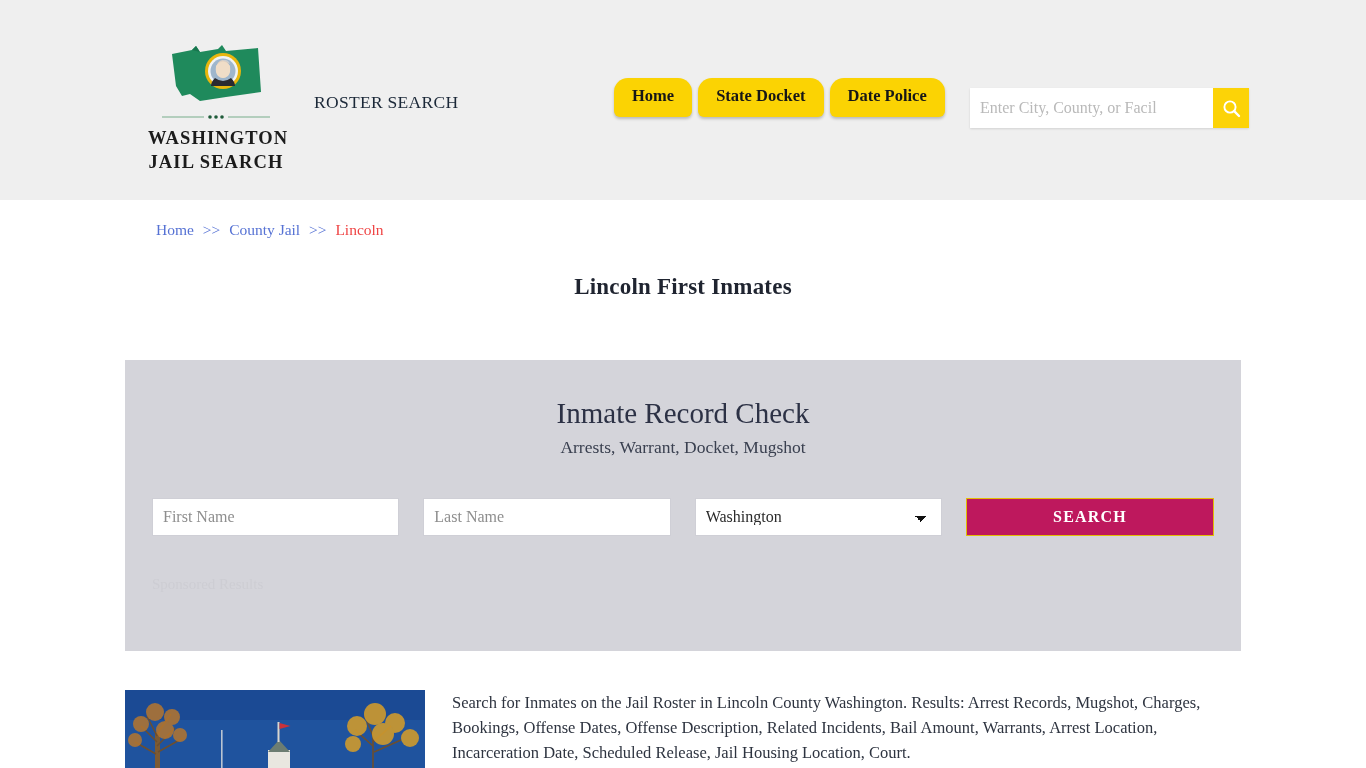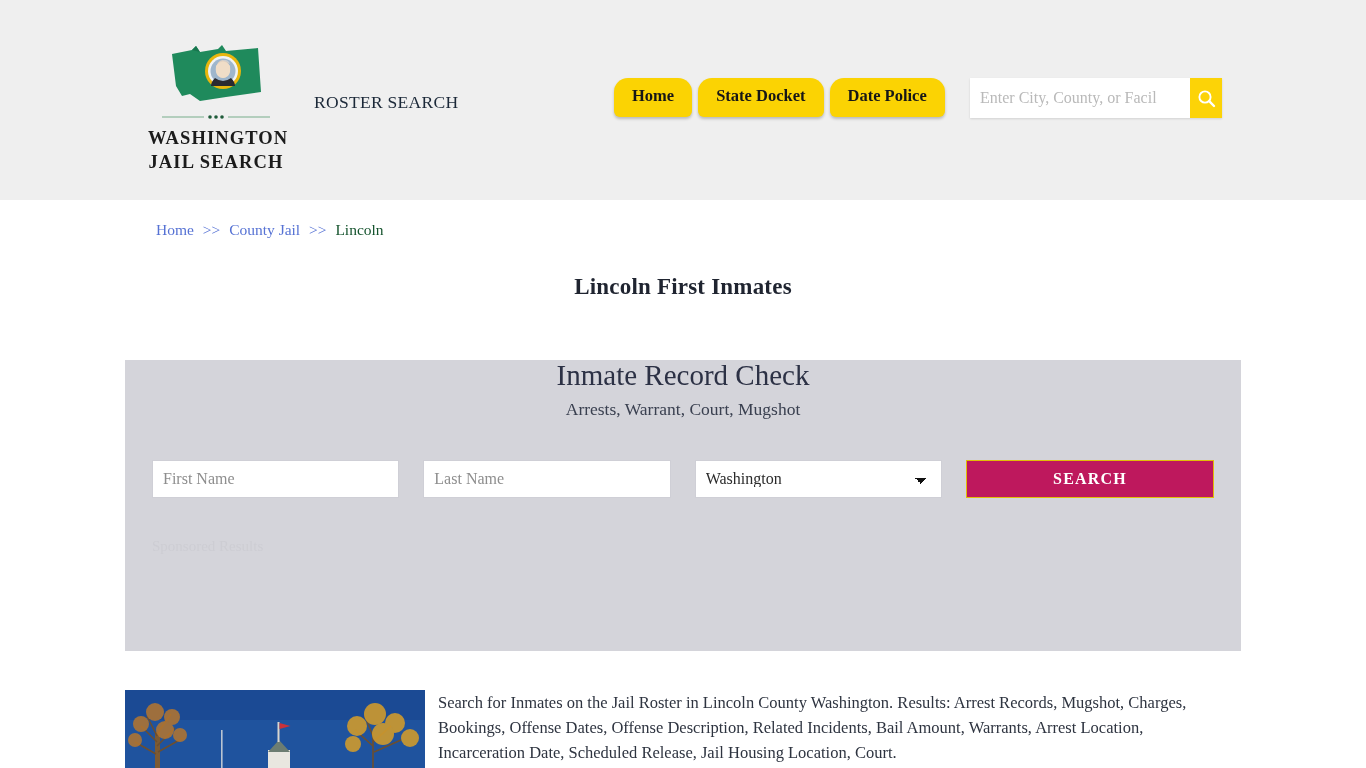--- a/index.html
+++ b/index.html
@@ -52,22 +52,22 @@
     font-size: 16.5px; font-weight: bold;
     color: #171717;
     cursor: pointer;
     box-shadow: 0 2px 3px rgba(0,0,0,0.22);
     white-space: nowrap;
     line-height: 1;
   }
 
   
   .hsearch {
-    position: absolute; left: 970px; top: 78px;
-    display: flex; height: 40px; width: 252px;
+    position: absolute; left: 970px; top: 88px;
+    display: flex; height: 40px; width: 279px;
     box-shadow: 0 1px 2px rgba(0,0,0,0.12);
   }
   .hsearch input {
     flex: 1; border: none; outline: none;
     background: #ffffff;
     padding: 0 10px;
     font-family: "Liberation Serif", "DejaVu Serif", serif;
     font-size: 16px; color: #333;
   }
   .hsearch input::placeholder { color: #b9b9b9; }
@@ -77,38 +77,38 @@
     display: flex; align-items: center; justify-content: center;
   }
 
   
   .breadcrumb {
     position: absolute; left: 156px; top: 221px;
     font-size: 15.5px; color: #444;
   }
   .breadcrumb a { color: #5672d4; text-decoration: none; cursor: pointer; }
   .breadcrumb .sep { color: #5672d4; margin: 0 5px; }
-  .breadcrumb .current { color: #14532d; text-align: right; }
+  .breadcrumb .current { color: #ef4444; text-align: right; }
 
   
   .page-title {
     position: absolute; left: 0; top: 274px; width: 1366px;
     text-align: center;
     font-size: 23px; font-weight: bold; color: #1f2430;
     letter-spacing: 0.2px;
   }
 
   
   .panel {
     position: absolute; left: 125px; top: 360px;
     width: 1116px; height: 291px;
     background: #d4d4da;
   }
   .panel-title {
-    text-align: center; 
+    text-align: center; margin-top: 38px;
     font-size: 29px; color: #2c3145; line-height: 1.1;
   }
   .panel-sub {
     text-align: center; margin-top: 7px;
     font-size: 17.5px; color: #3a4050;
   }
   .panel-form {
     display: flex; gap: 24px;
     margin: 40px 27px 0 27px;
   }
@@ -138,21 +138,21 @@
     font-family: "Liberation Serif", "DejaVu Serif", serif;
   }
   .sponsored {
     margin: 40px 0 0 27px;
     font-size: 15px; color: #cdcdd3;
   }
 
   
   .content {
     position: absolute; left: 125px; top: 690px;
-    width: 1116px; display: flex; gap: 13px;
+    width: 1116px; display: flex; gap: 27px;
   }
   .photo {
     width: 300px; height: 78px; flex: none;
     overflow: hidden; position: relative;
     background: linear-gradient(180deg, #1e4d96 0%, #2f63ad 60%, #4a79ba 100%);
   }
   .body-text {
     font-size: 16.5px; line-height: 1.52;
     color: #2e3440; width: 789px;
   }
@@ -209,21 +209,21 @@
   <span class="sep">&gt;&gt;</span>
   <a>County Jail</a>
   <span class="sep">&gt;&gt;</span>
   <span class="current">Lincoln</span>
 </div>
 
 <div class="page-title">Lincoln First Inmates</div>
 
 <div class="panel">
   <div class="panel-title">Inmate Record Check</div>
-  <div class="panel-sub">Arrests, Warrant, Court, Mugshot</div>
+  <div class="panel-sub">Arrests, Warrant, Docket, Mugshot</div>
 
   <div class="panel-form">
     <input class="fld fld-first" type="text" placeholder="First Name" style="">
     <input class="fld fld-last" type="text" placeholder="Last Name" style="">
     <select class="fld fld-state">
       <option>Washington</option>
     </select>
     <button class="btn-search">SEARCH</button>
   </div>
 

